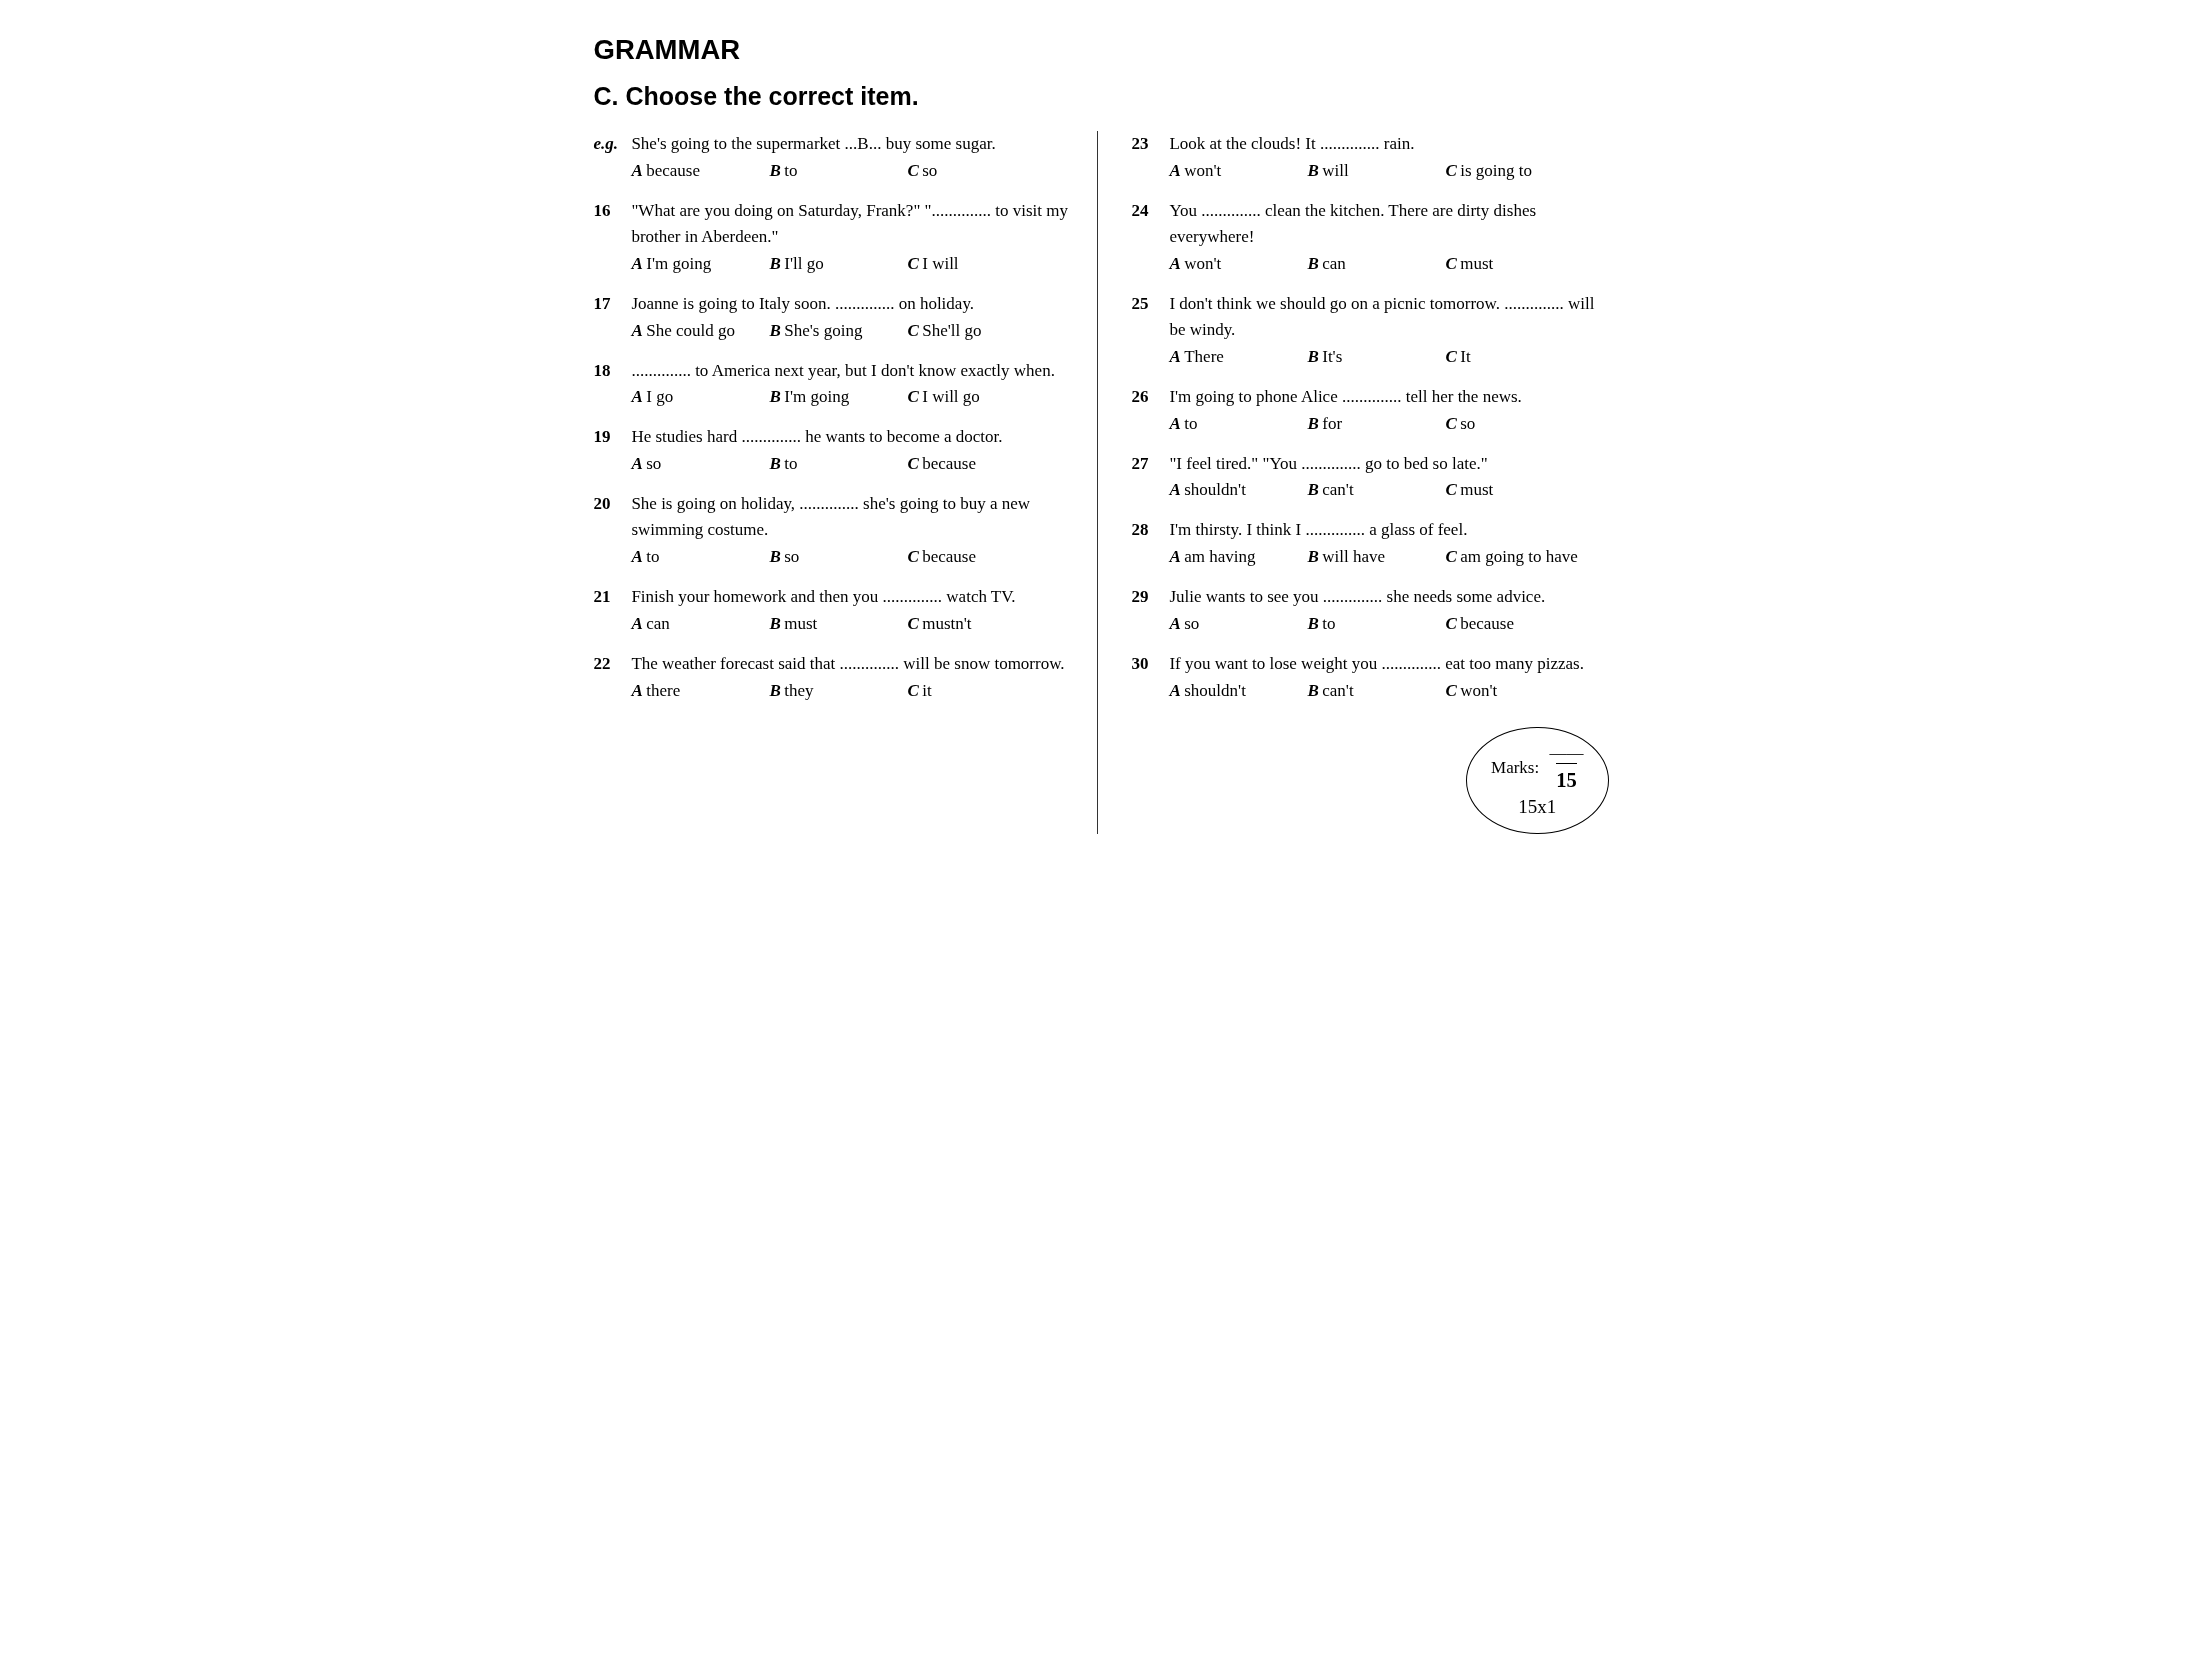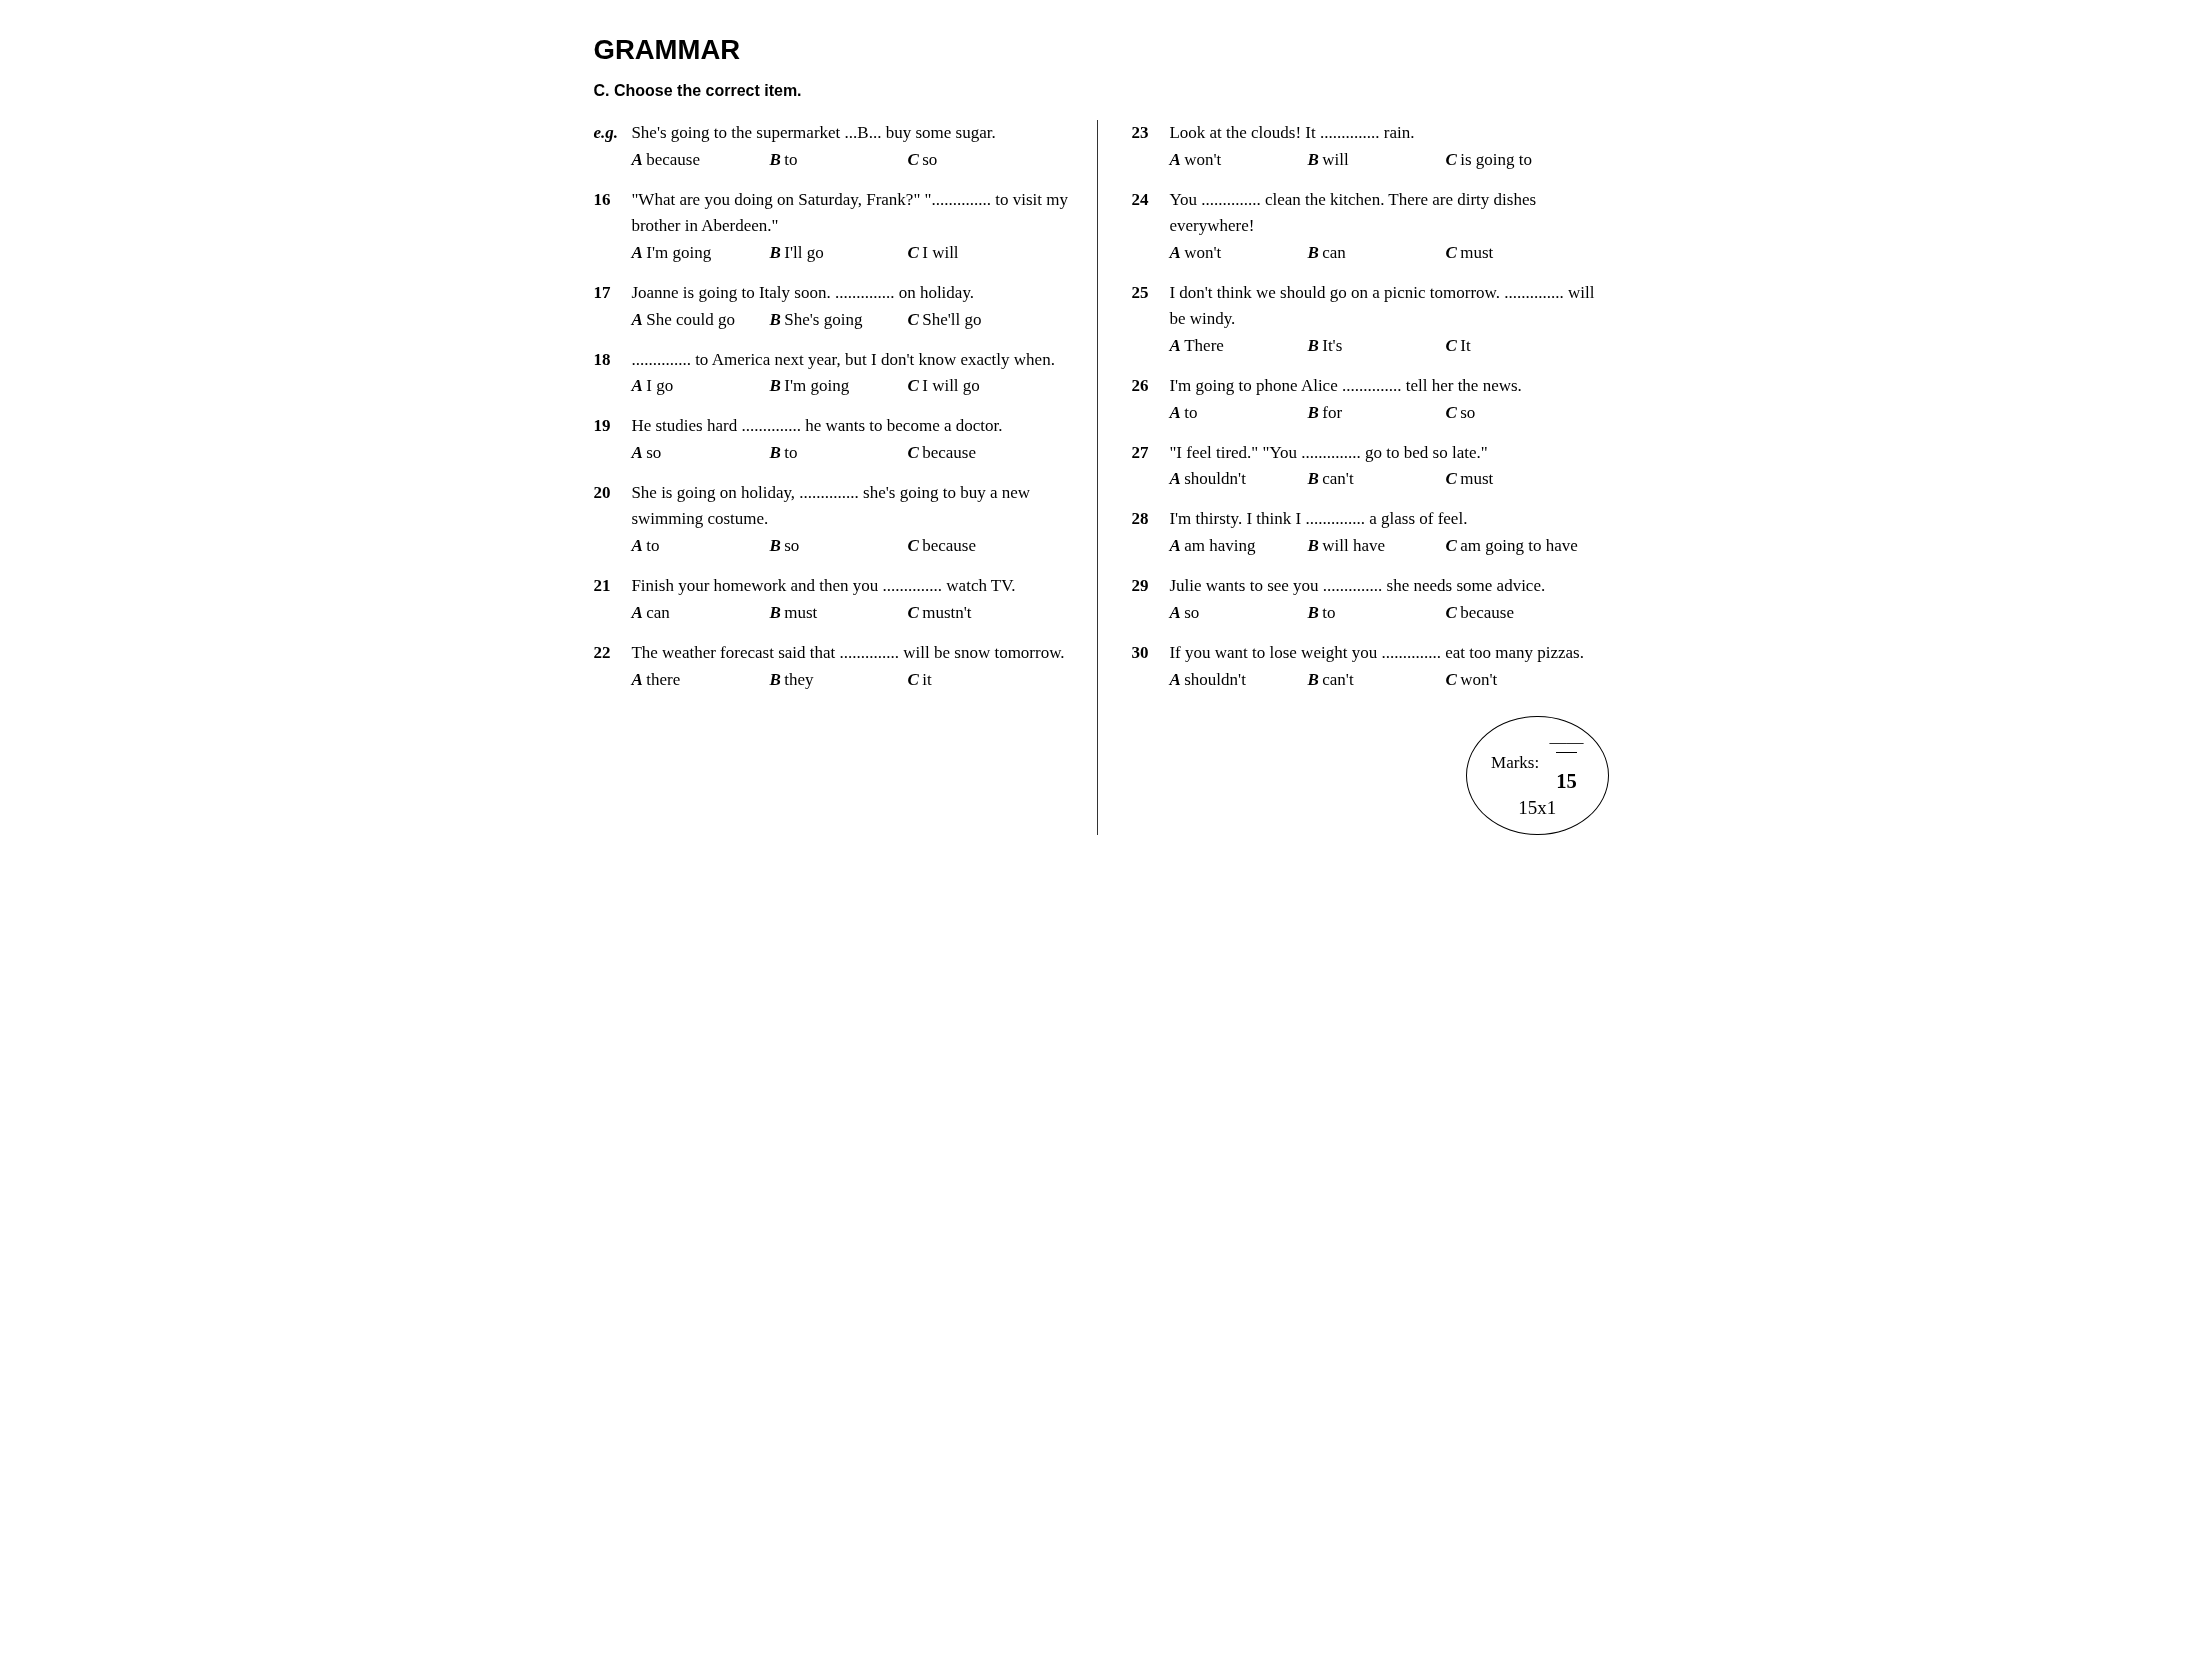--- a/index.html
+++ b/index.html
@@ -12,21 +12,21 @@
       max-width: 1101px;
       margin: 0 auto;
     }
     h1 {
       font-size: 27.5px;
       font-weight: bold;
       margin-bottom: 15.5px;
       font-family: Arial, sans-serif;
     }
     .section-title {
-      font-size: 16px;
+      font-size: 25px;
       font-weight: bold;
       margin-bottom: 20.6px;
       font-family: Arial, sans-serif;
     }
     .content {
       display: flex;
       gap: 0;
     }
     .col-left {
       flex: 1;
@@ -433,21 +433,21 @@
           </div>
         </div>
       </div>
 
     <div class="marks-box">
       <div class="marks-inner">
         <div style="display:flex; align-items:center; gap:10.3px;">
           <span class="marks-label">Marks:</span>
           <div style="display:flex; flex-direction:column; align-items:center;">
             <span style="font-size:17px;">——</span>
-            <span style="border-top:1.7px solid #000; font-size:20.6px; font-weight:bold; padding-top:17px;">15</span>
+            <span style="border-top:1.7px solid #000; font-size:20.6px; font-weight:bold; padding-top:5px;">15</span>
           </div>
         </div>
         <div style="font-size:19px; margin-top:3.4px;">15x1</div>
       </div>
     </div>
   </div>
 </div>
 
 
 </body></html>

